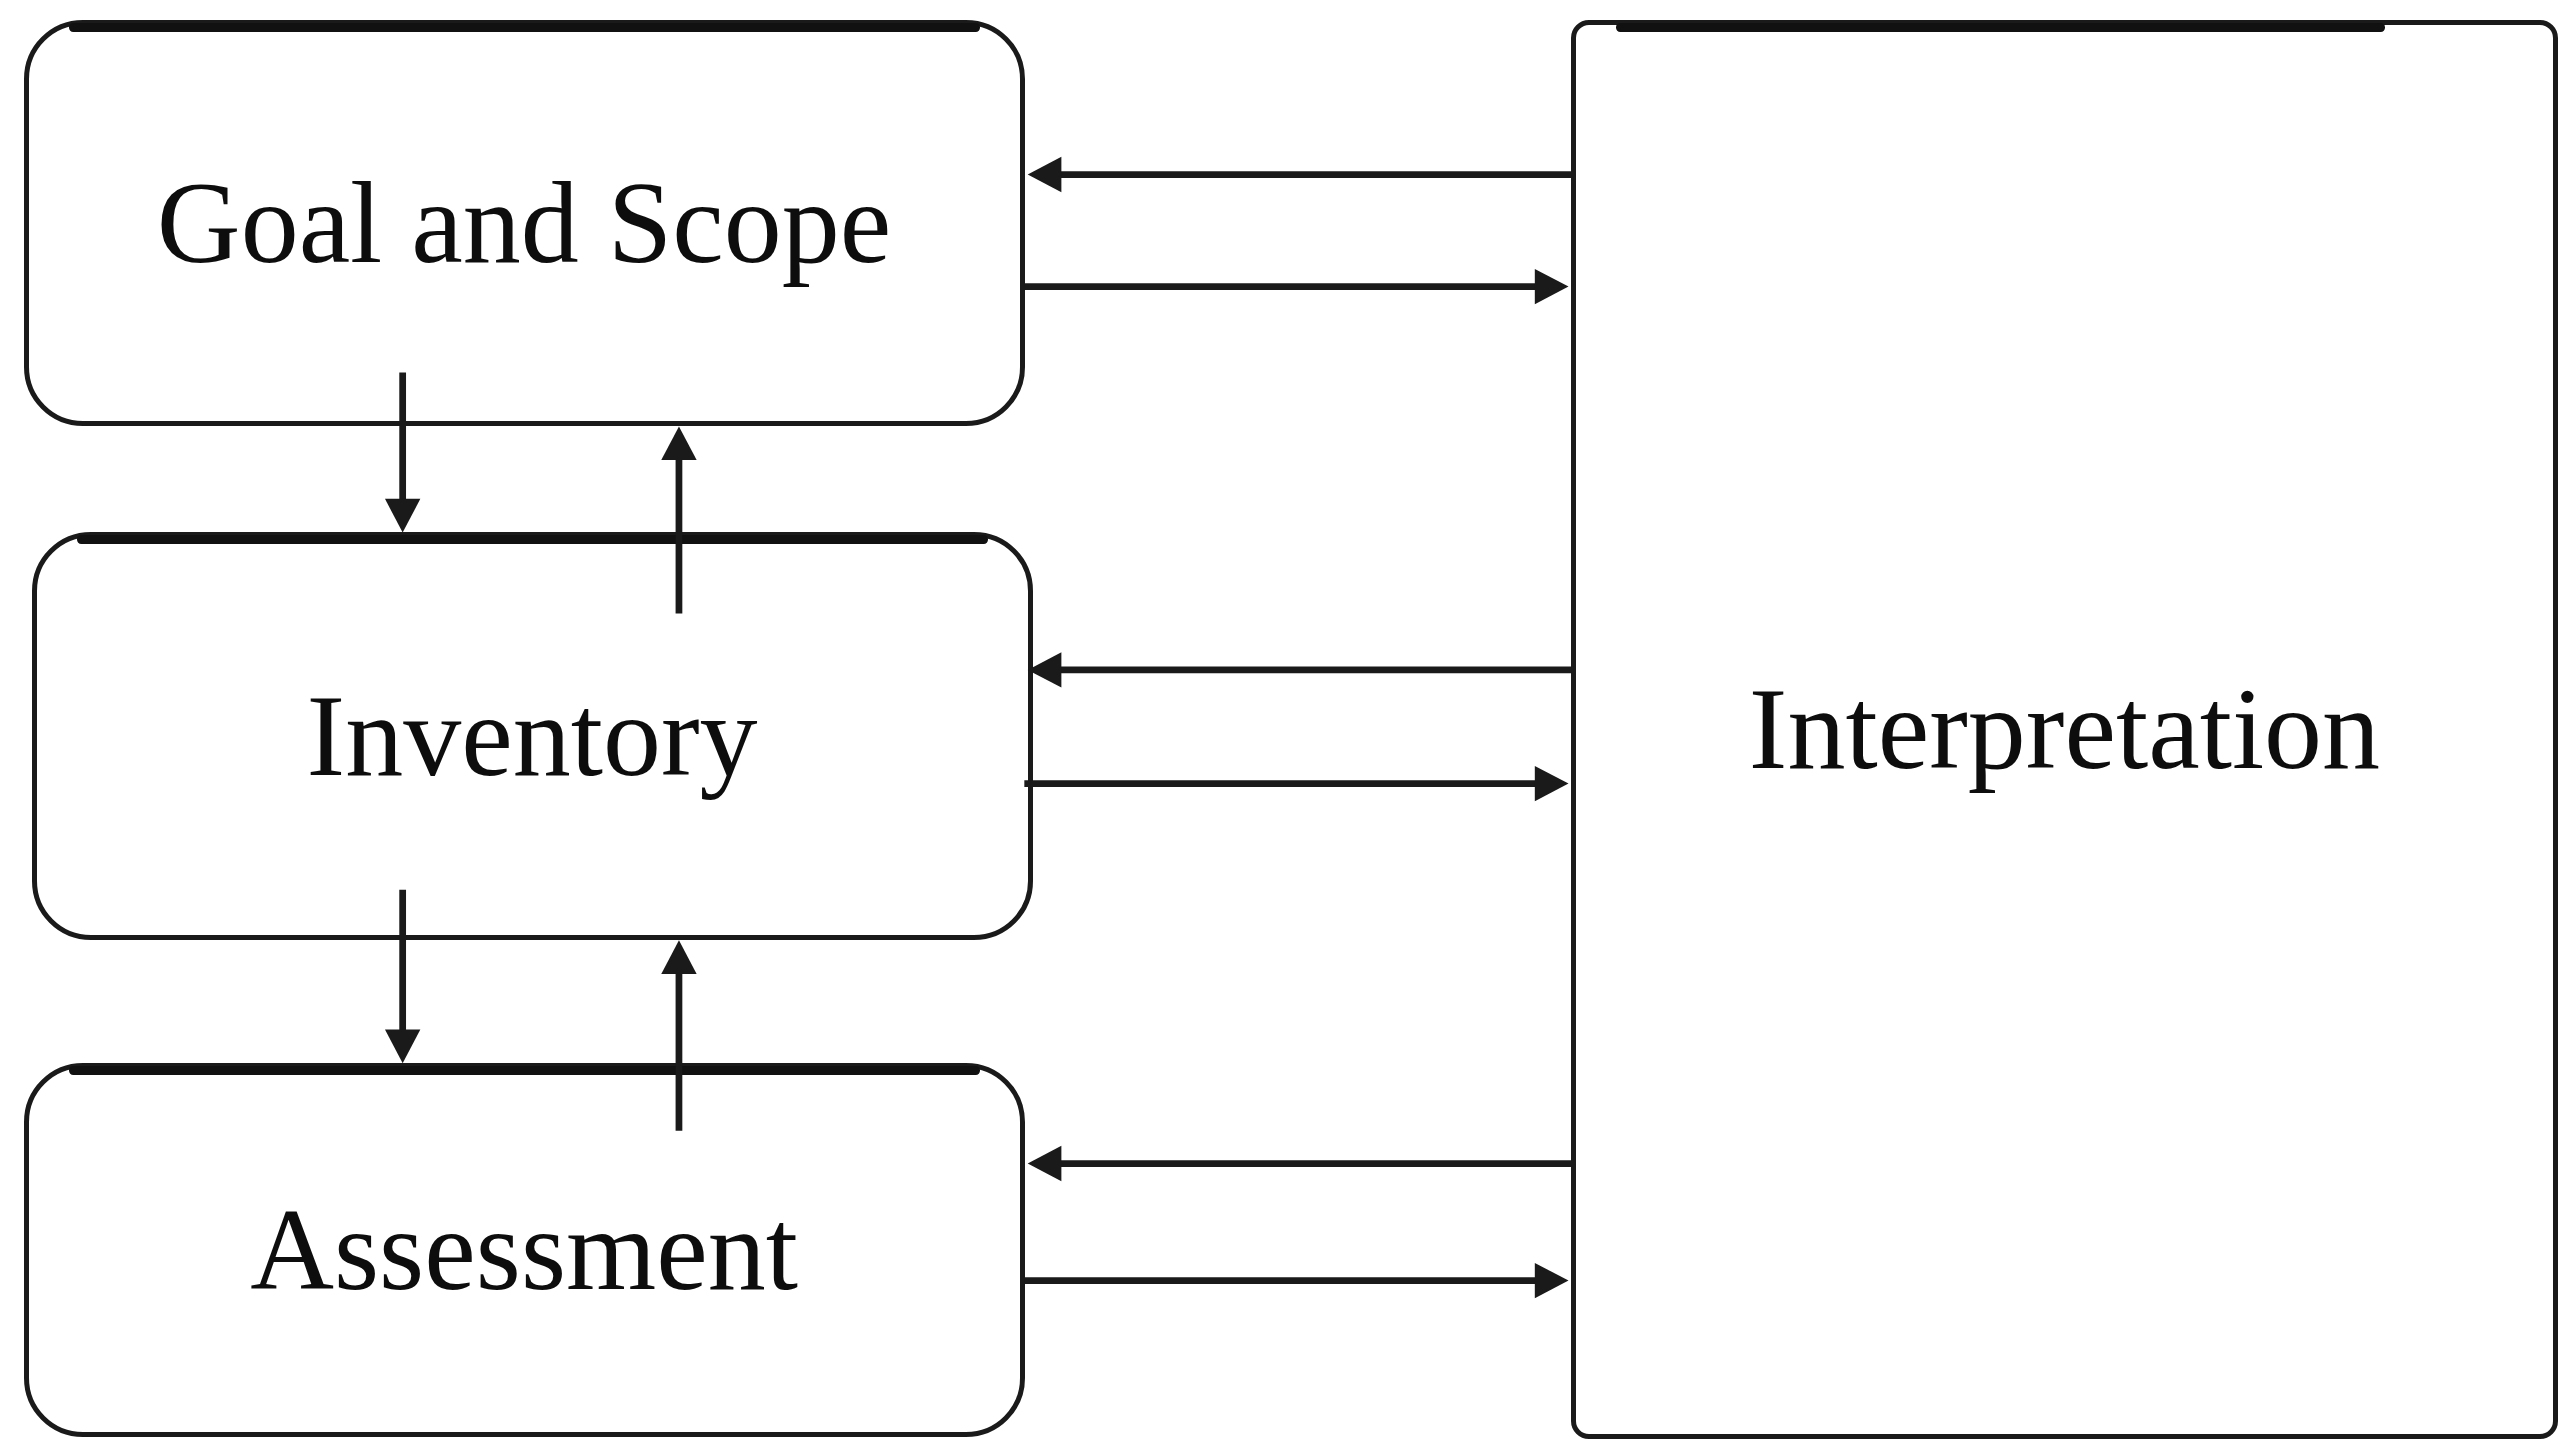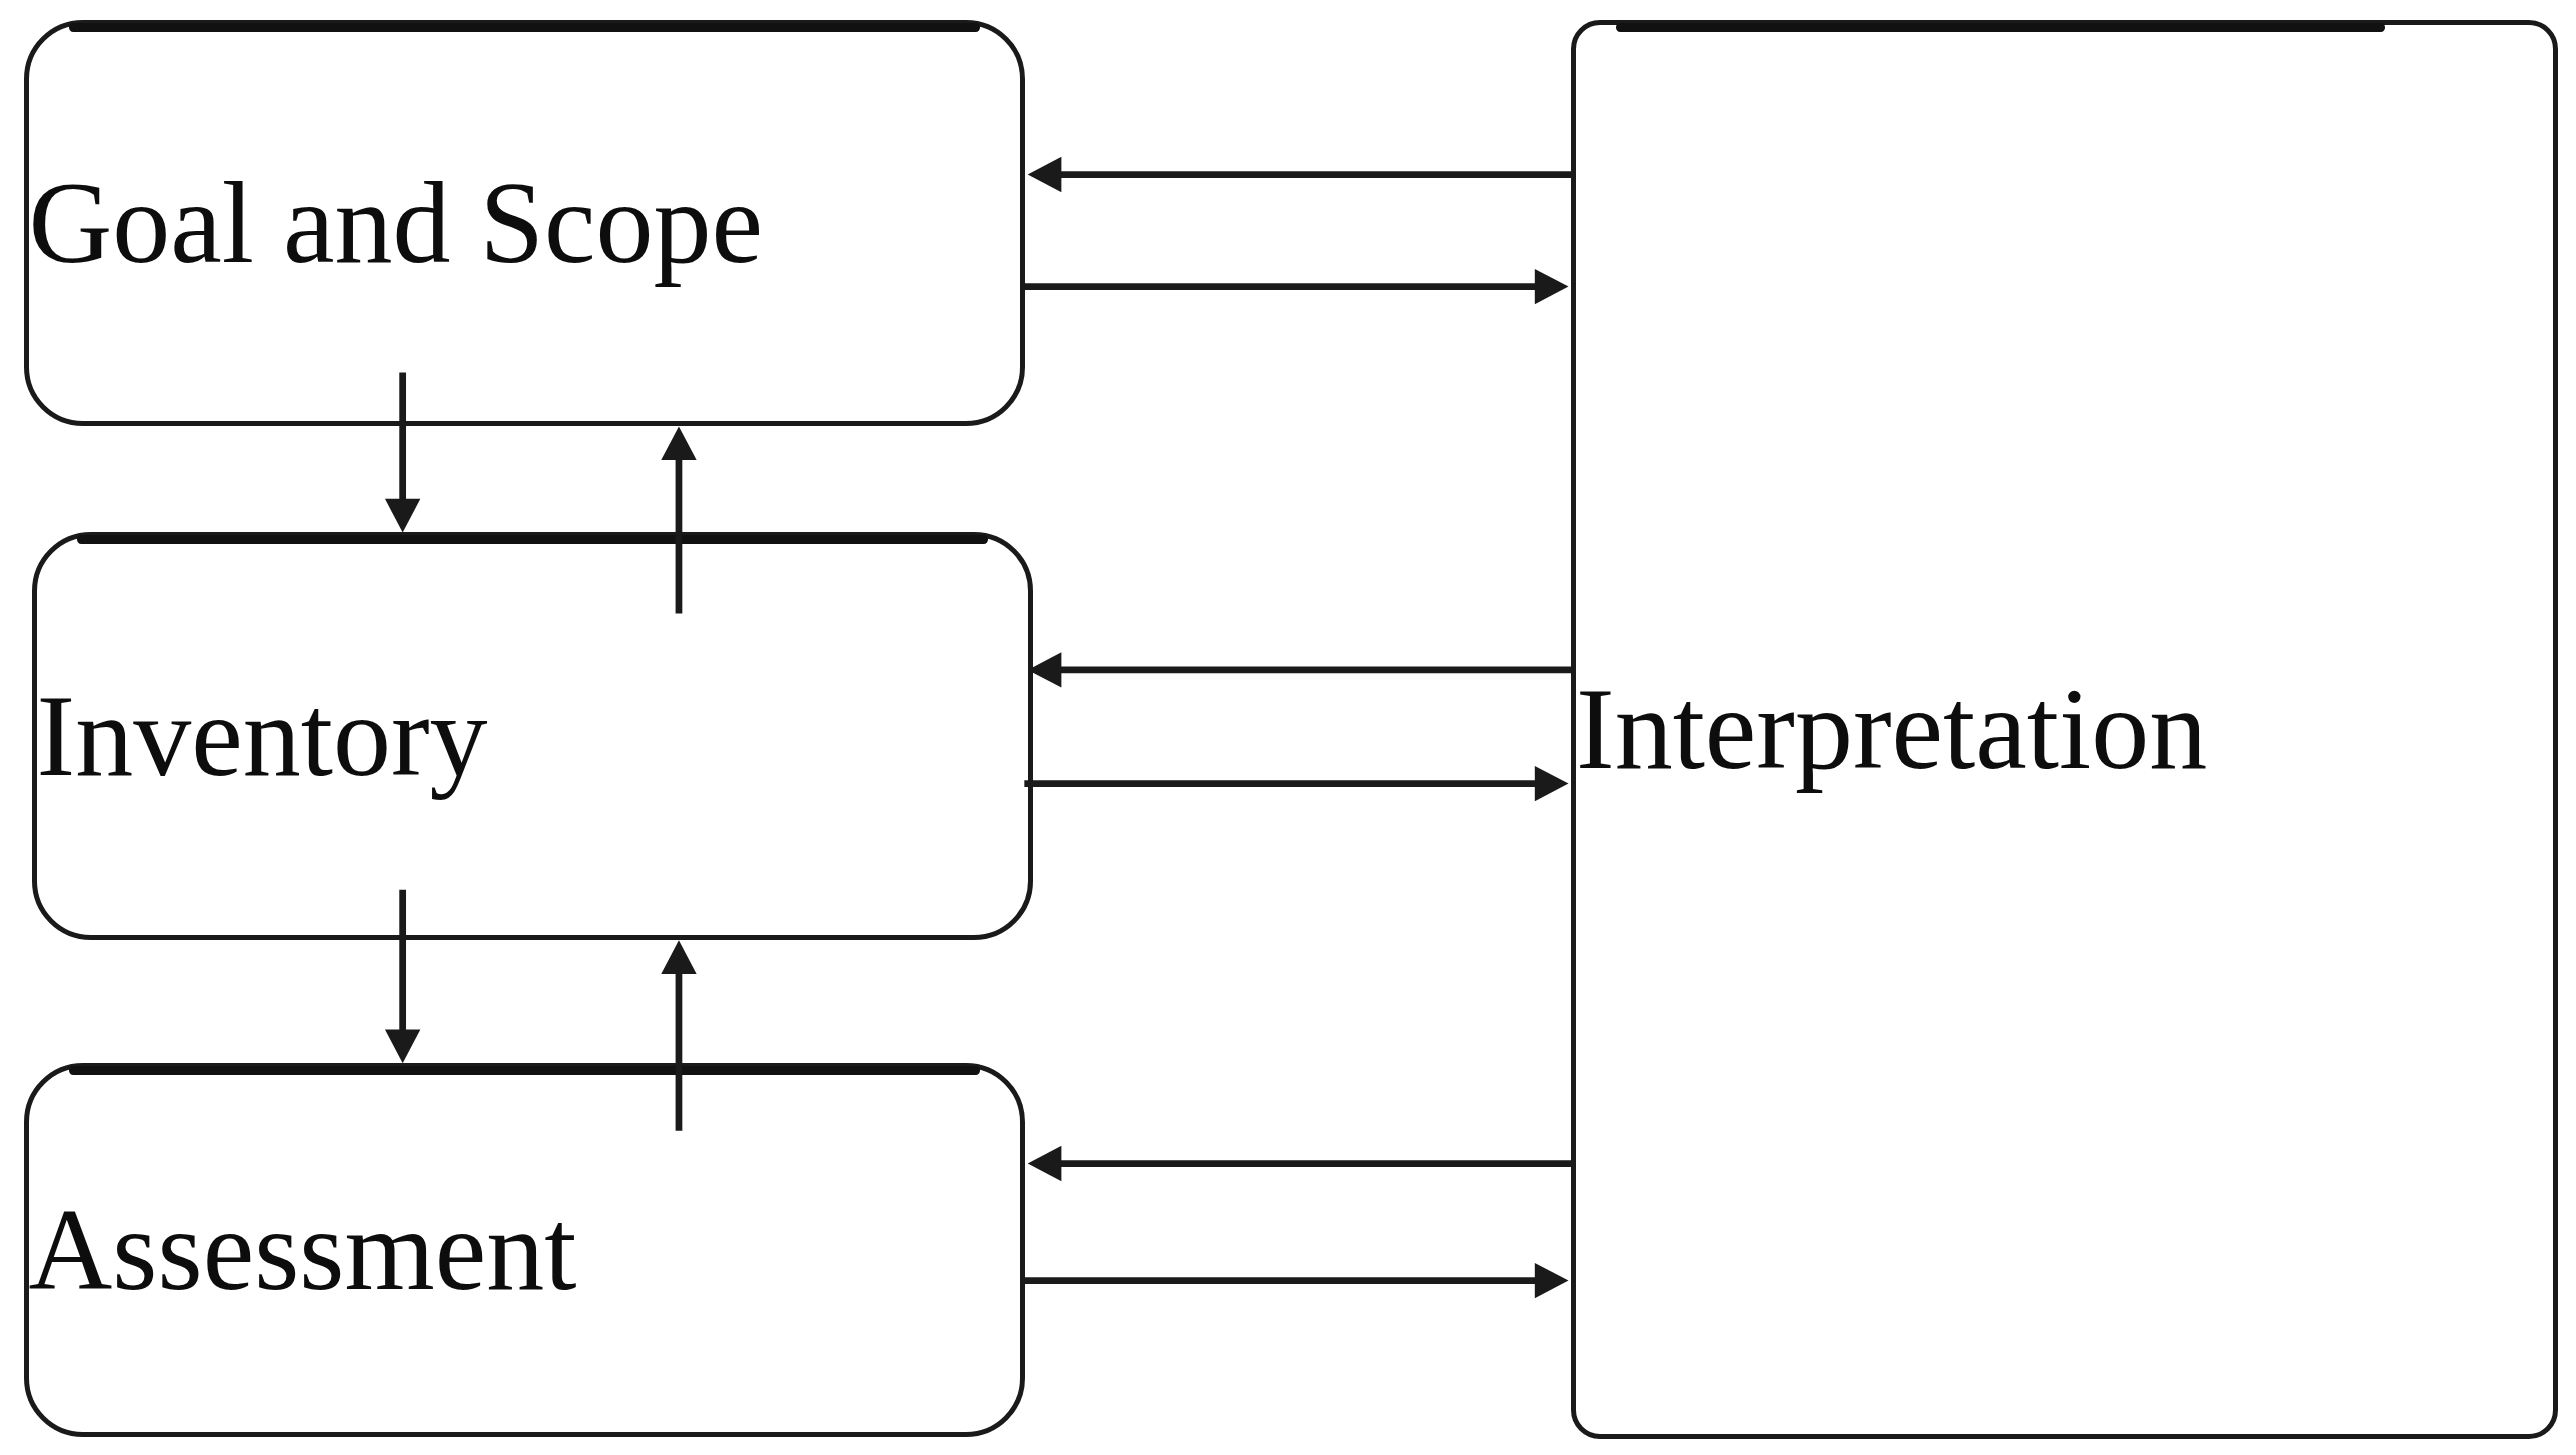--- a/index.html
+++ b/index.html
@@ -15,27 +15,27 @@
     overflow: hidden;
     font-family: "Liberation Serif", "DejaVu Serif", serif;
   }
   .node {
     position: absolute;
     box-sizing: border-box;
     background: #ffffff;
     border: 5px solid #1a1a1a;
     display: flex;
     align-items: center;
-    justify-content: flex-start;
+    justify-content: center;
   }
   .node-left {
     border-radius: 59px;
   }
   .node-right {
-    border-radius: 29px;
+    border-radius: 18px;
   }
   
   .topbar {
     position: absolute;
     top: -2.5px;
     height: 9.3px;
     background: #111111;
     border-radius: 4.2px;
   }
   .node-left .topbar { left: 40px; right: 40px; }

